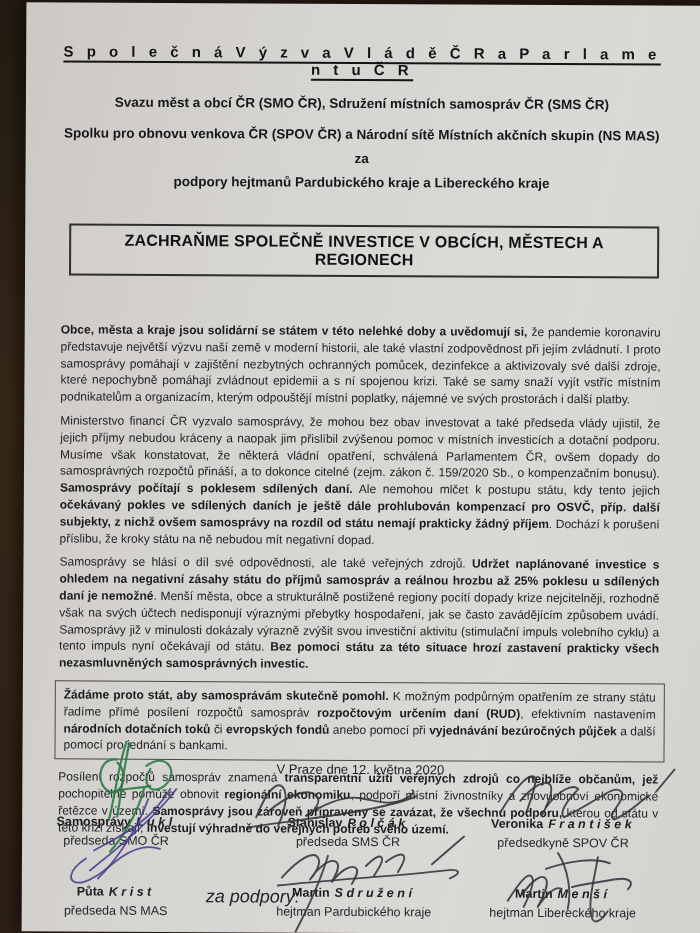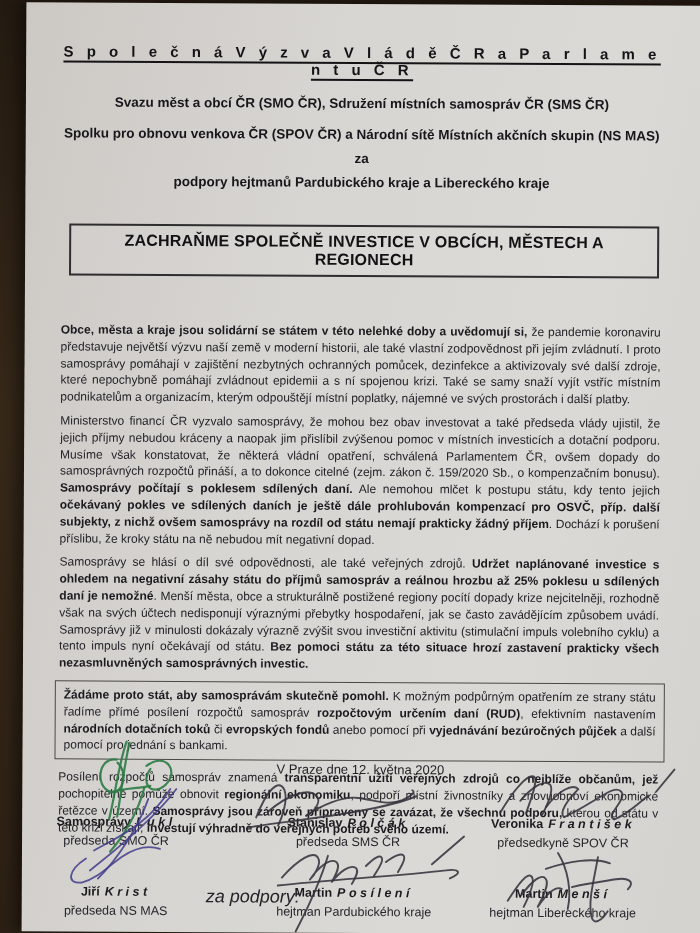--- a/index.html
+++ b/index.html
@@ -94,26 +94,26 @@
   </div>
   <div class="sig-block sig-polcak">
     <div class="sig-name"><span>Stanislav</span><span class="last">Polčák</span></div>
     <div class="sig-role">předseda SMS ČR</div>
   </div>
   <div class="sig-block sig-vrecionova">
     <div class="sig-name"><span>Veronika</span><span class="last">František</span></div>
     <div class="sig-role">předsedkyně SPOV ČR</div>
   </div>
   <div class="sig-block sig-krist">
-    <div class="sig-name"><span>Jiří</span><span class="last">Krist</span></div>
+    <div class="sig-name"><span>Půta</span><span class="last">Krist</span></div>
     <div class="sig-role">předseda NS MAS</div>
   </div>
   <div class="support-label">za podpory:</div>
   <div class="sig-block sig-netolicky">
-    <div class="sig-name"><span>Martin</span><span class="last">Posílení</span></div>
+    <div class="sig-name"><span>Martin</span><span class="last">Sdružení</span></div>
     <div class="sig-role">hejtman Pardubického kraje</div>
   </div>
   <div class="sig-block sig-puta">
     <div class="sig-name"><span>Martin</span><span class="last">Menší</span></div>
     <div class="sig-role">hejtman Libereckého kraje</div>
   </div>
 
   <svg class="signatures-svg" viewBox="0 0 690 929">
     <g>
       <path class="green" d="M104 739 C96 762 93 792 87 816"></path>

